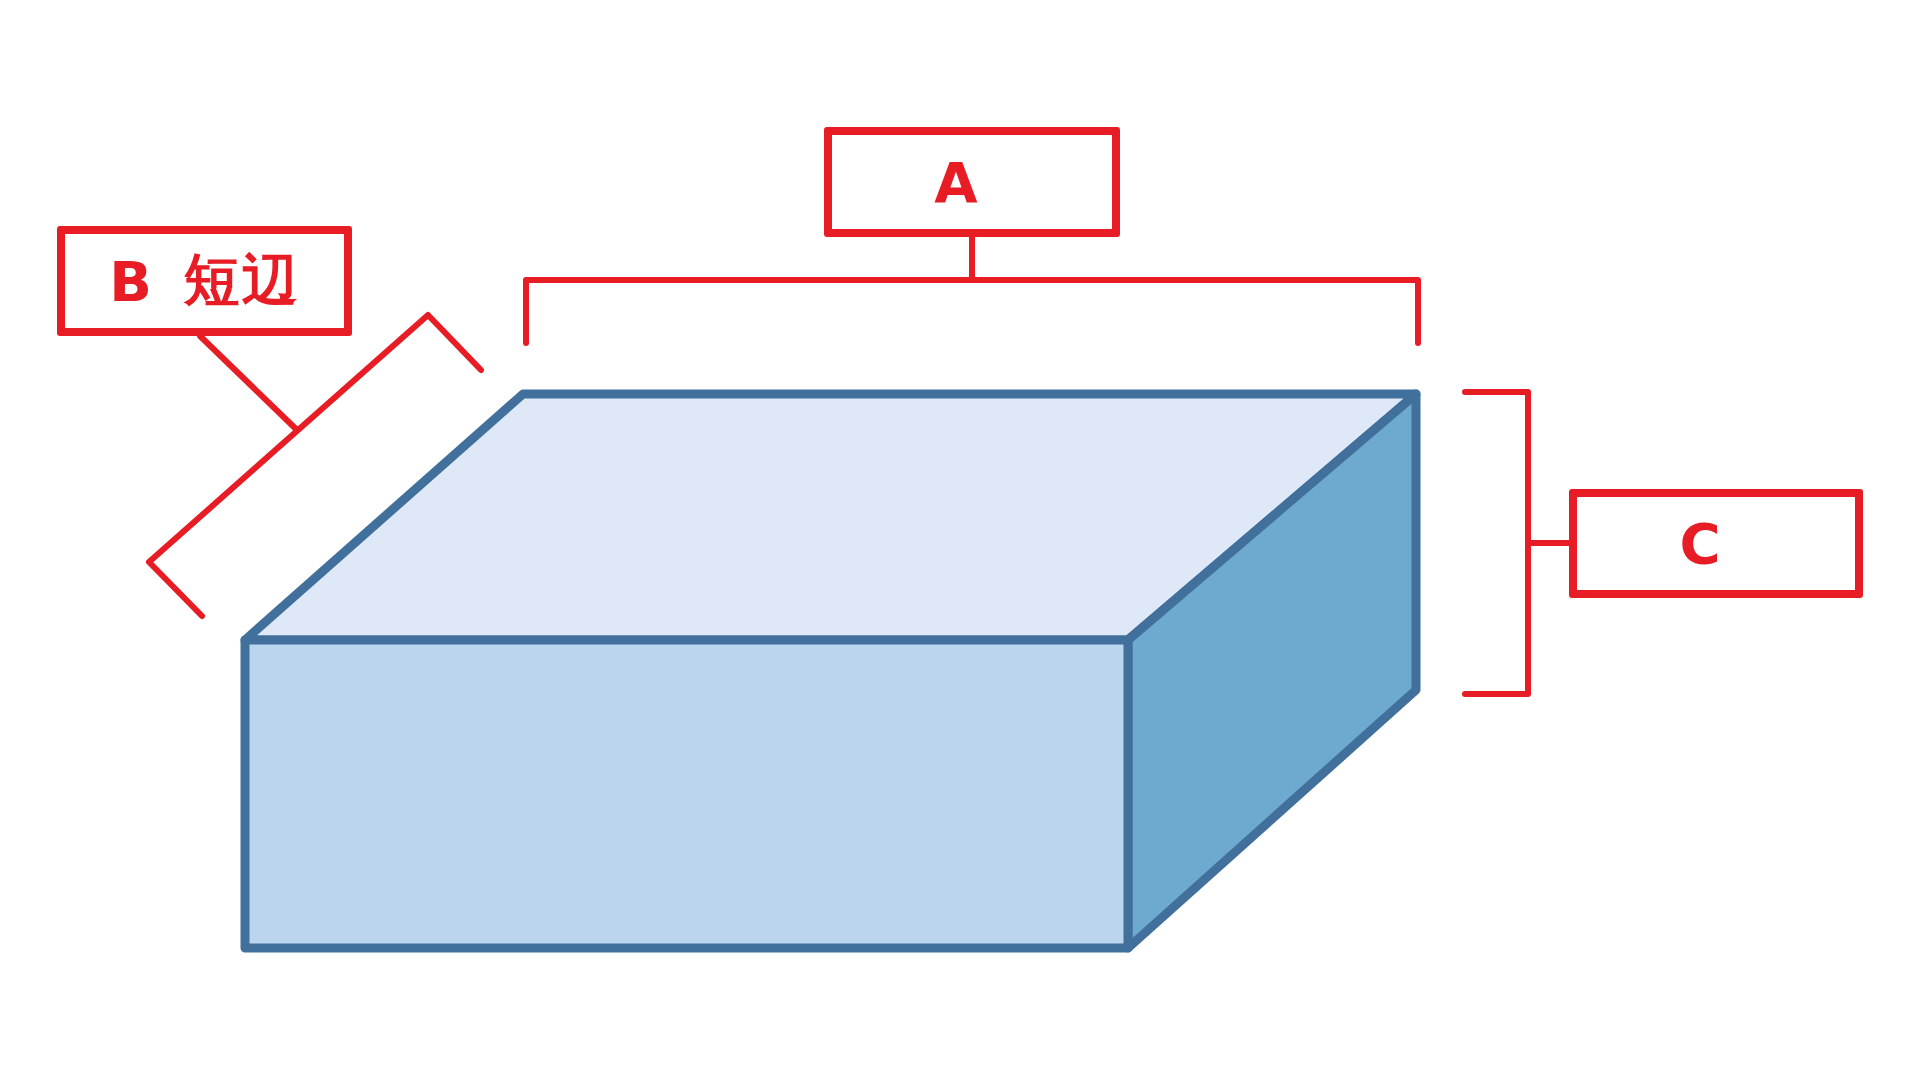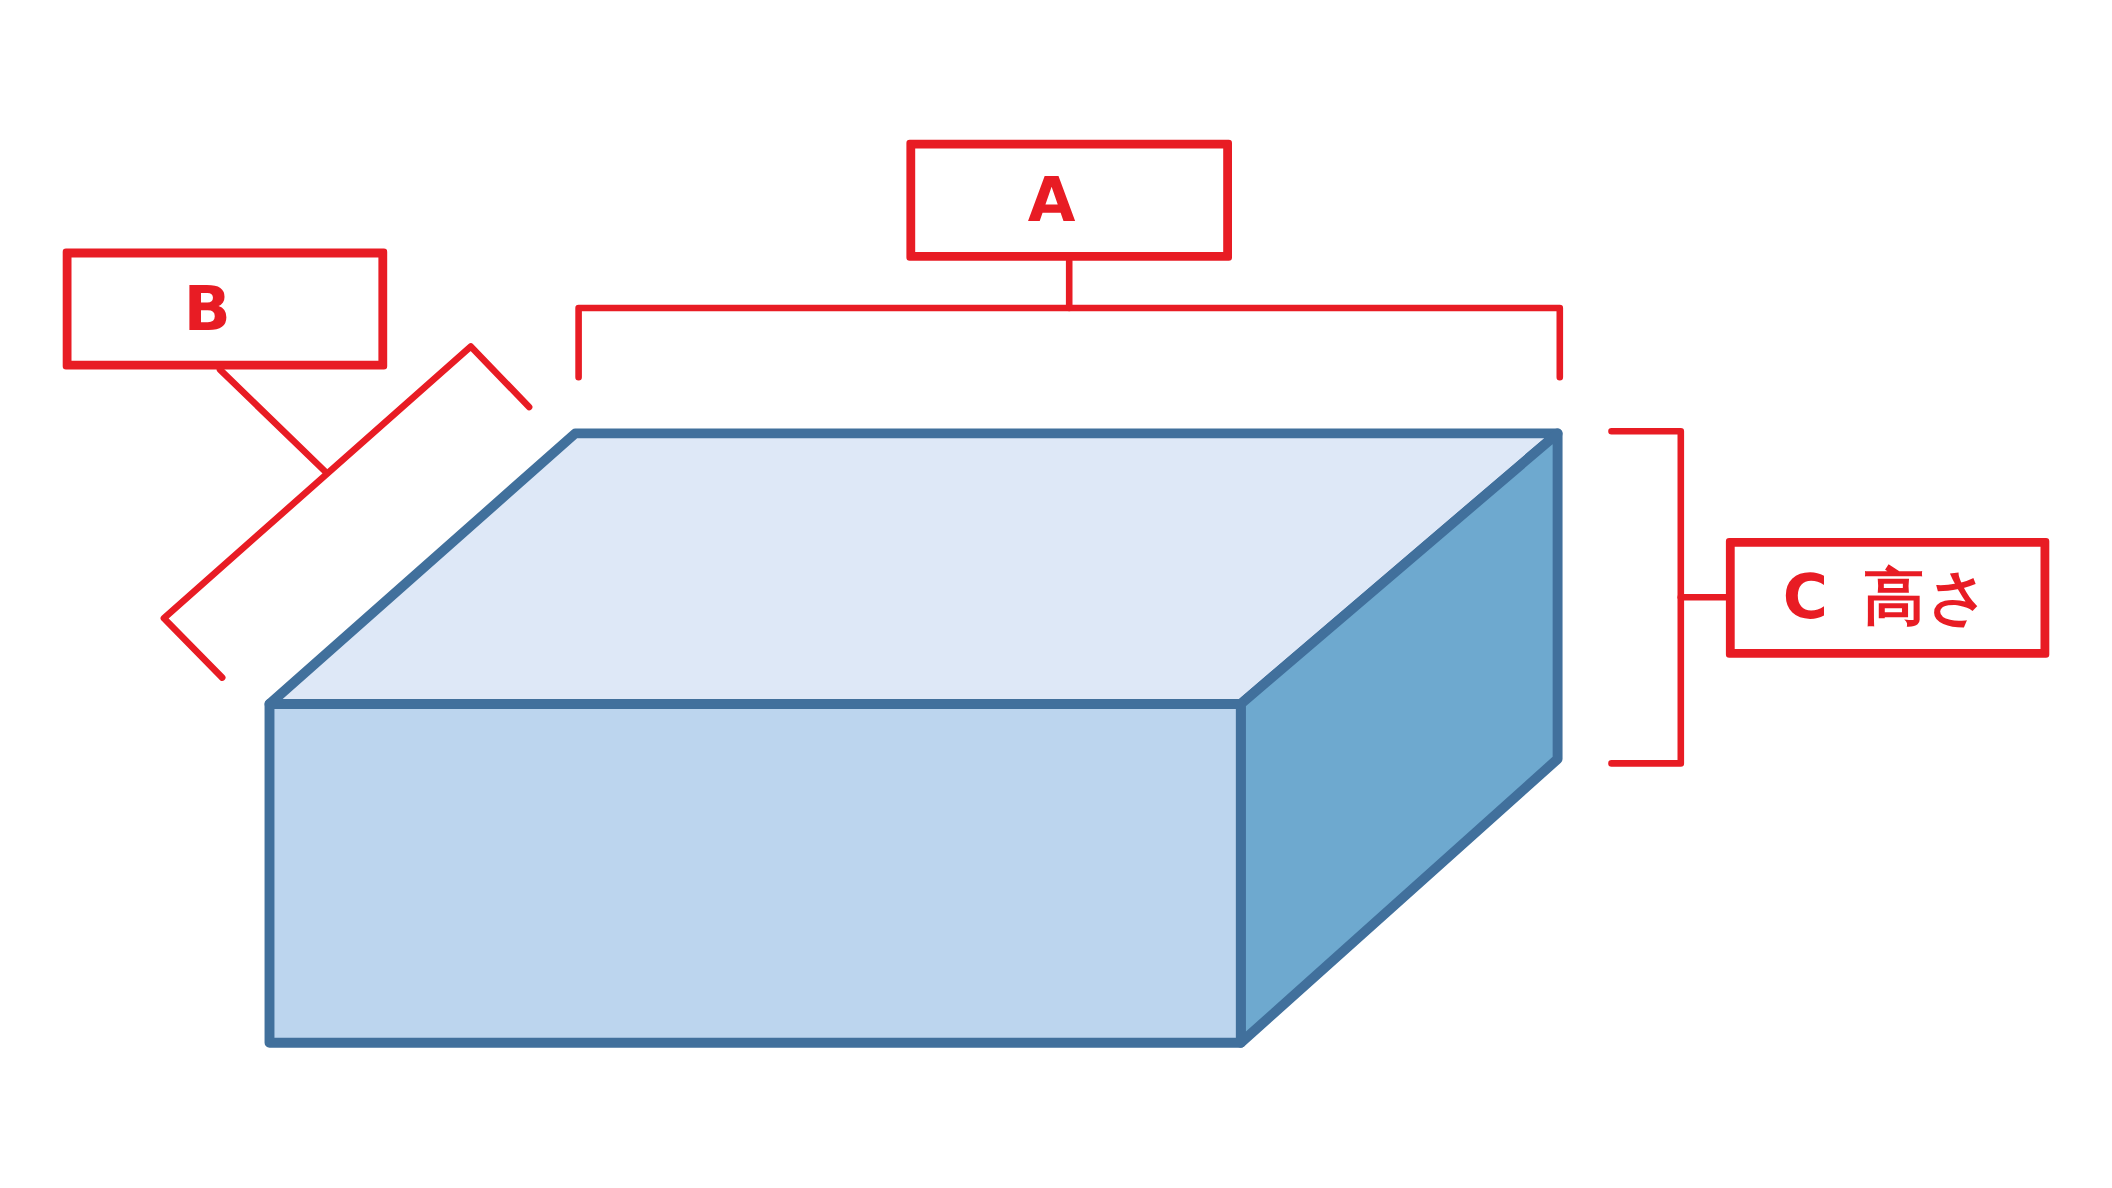--- a/index.html
+++ b/index.html
@@ -46,18 +46,18 @@
     <line x1="1528" y1="543" x2="1569" y2="543"></line>
   </g>
 </svg>
 
 <div class="label-box" style="left:824px; top:127px; width:296px; height:110px;">
   <span class="letter">A</span>
 </div>
 
 <div class="label-box" style="left:57px; top:226px; width:295px; height:110px;">
   <span class="letter">B</span>
+  <span>短辺</span>
 </div>
 
 <div class="label-box" style="left:1569px; top:489px; width:294px; height:109px;">
   <span class="letter">C</span>
-  <span>高さ</span>
 </div>
 
 </body></html>

